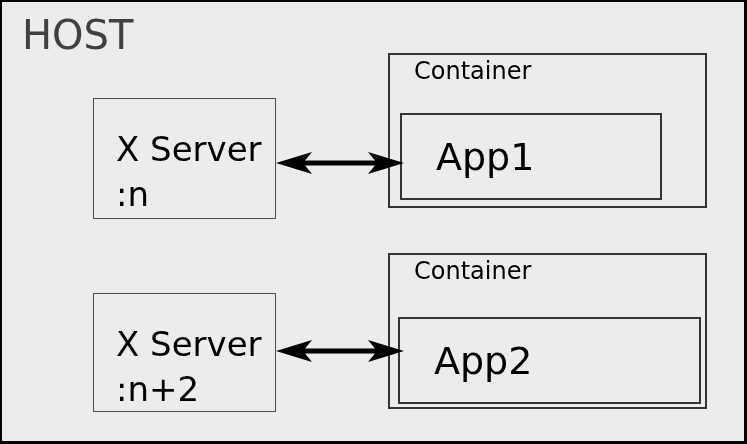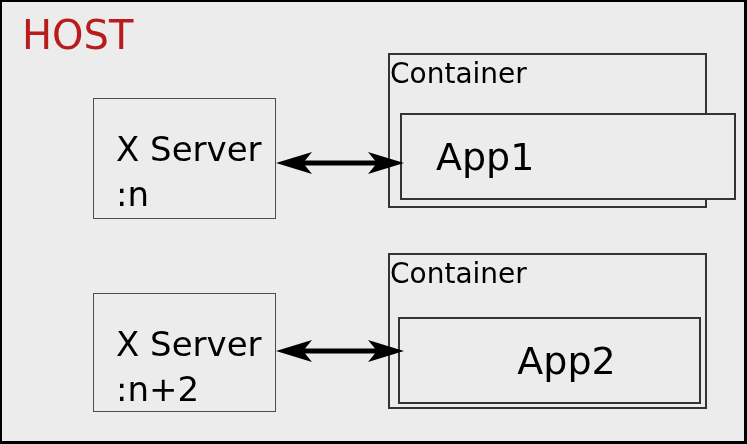--- a/index.html
+++ b/index.html
@@ -19,21 +19,21 @@
     border-width: 2px 3px 3px 2px;
     overflow: hidden;
     color: #000000;
   }
   .host-title {
     position: absolute;
     left: 20px;
     top: 13px;
     font-size: 40px;
     line-height: 1;
-    color: #b91c1c;
+    color: #404040;
     white-space: nowrap;
   }
   .box {
     position: absolute;
     box-sizing: border-box;
     background: #ececec;
   }
   .xserver-box {
     left: 91px;
     width: 183px;
@@ -45,37 +45,37 @@
   .xserver-box.first  { top: 96px;  height: 121px; }
   .xserver-box.second { top: 291px; height: 119px; }
   .container-box {
     left: 386px;
     width: 319px;
     border: 2px solid #343434;
   }
   .container-box.first  { top: 51px;  height: 155px; }
   .container-box.second { top: 251px; height: 156px; }
   .container-label {
-    margin: 3px 0 0 0;
-    font-size: 28px;
+    margin: 3px 0 0 24px;
+    font-size: 24px;
     line-height: 1.15;
     white-space: nowrap;
   }
   .app-box {
     position: absolute;
     box-sizing: border-box;
     border: 2px solid #343434;
     background: #ececec;
     display: flex;
     align-items: center;
     font-size: 38px;
     padding-left: 34px;
   }
-  .container-box.first  .app-box { left: 10px; top: 58px; width: 336px; height: 87px; }
-  .container-box.second .app-box { left: 8px;  top: 62px; width: 303px; height: 87px; justify-content: center; }
+  .container-box.first  .app-box { left: 10px; top: 58px; width: 262px; height: 87px; }
+  .container-box.second .app-box { left: 8px;  top: 62px; width: 303px; height: 87px; }
   .arrow {
     position: absolute;
     left: 274px;
     width: 128px;
     height: 24px;
   }
   .arrow.first  { top: 149px; }
   .arrow.second { top: 337px; }
   .arrow svg { display: block; }
 </style>

